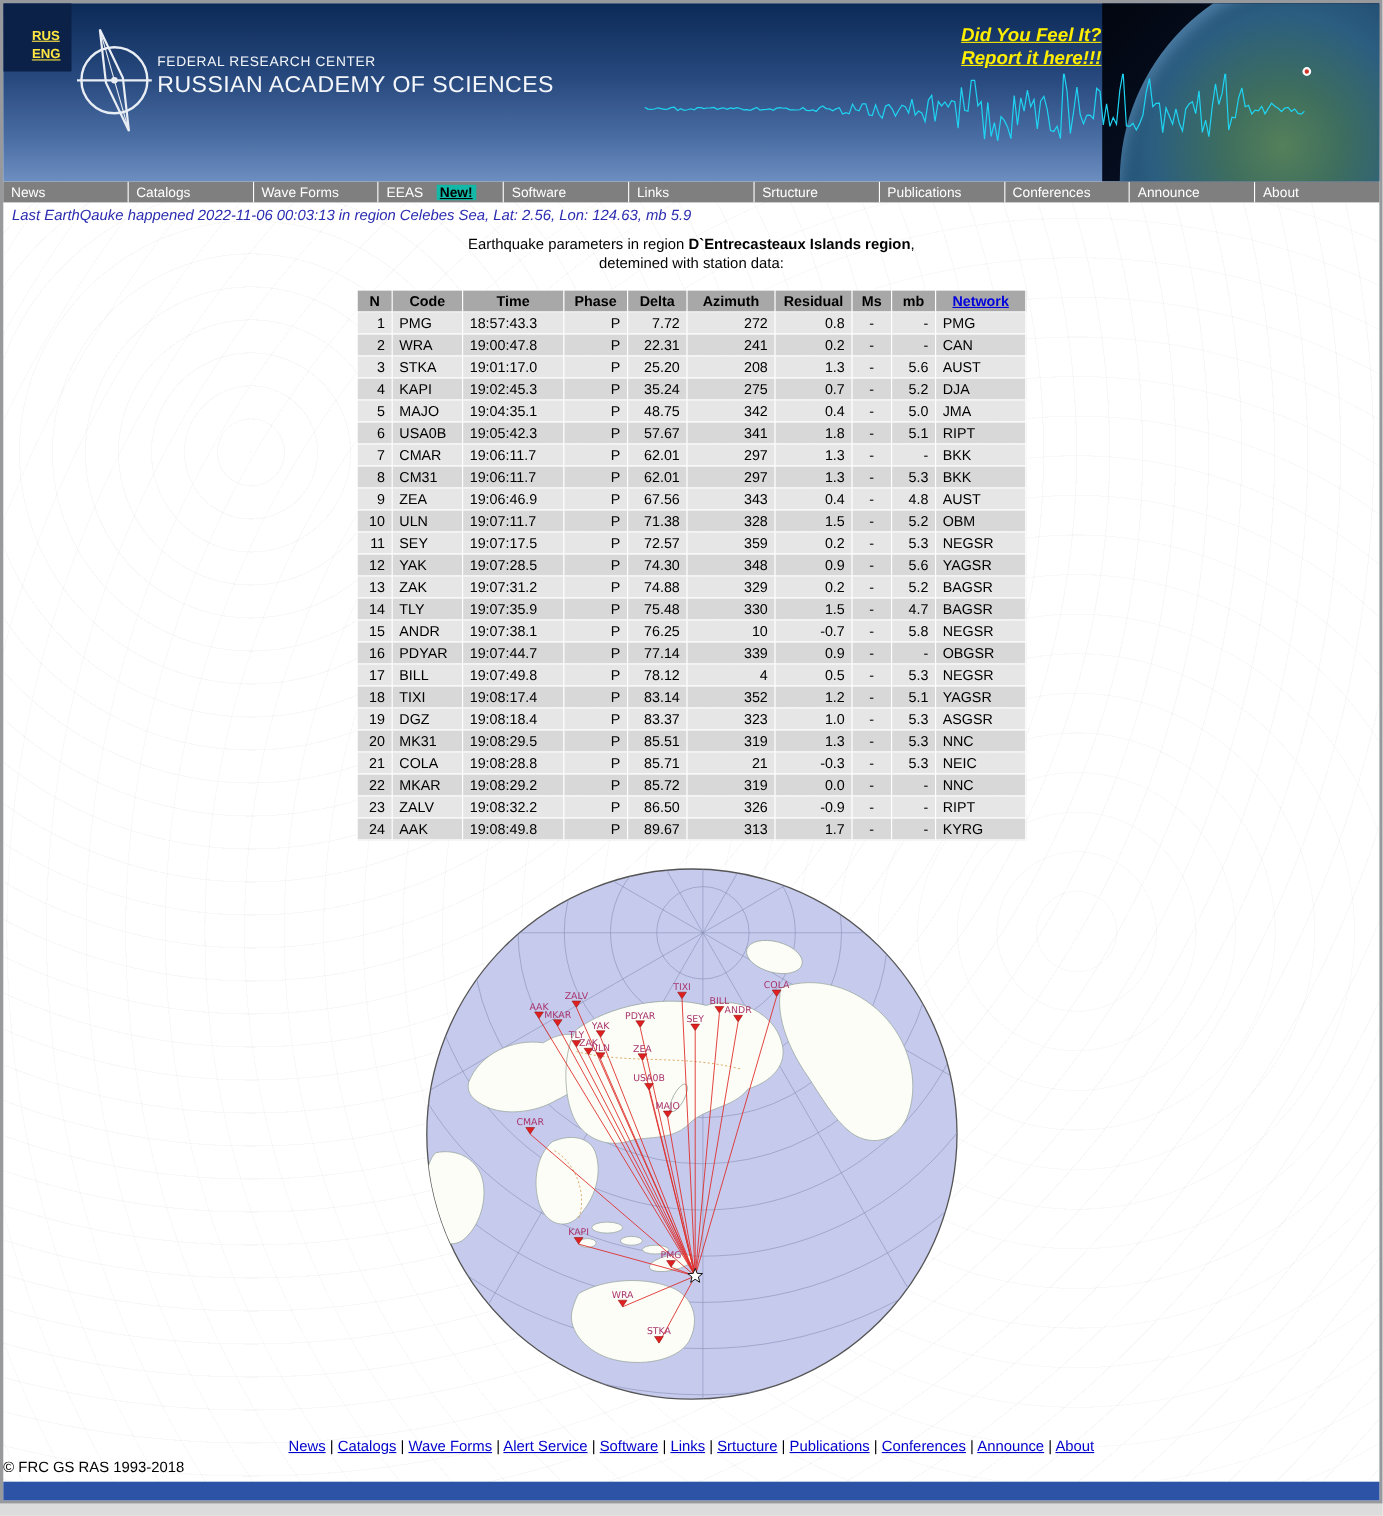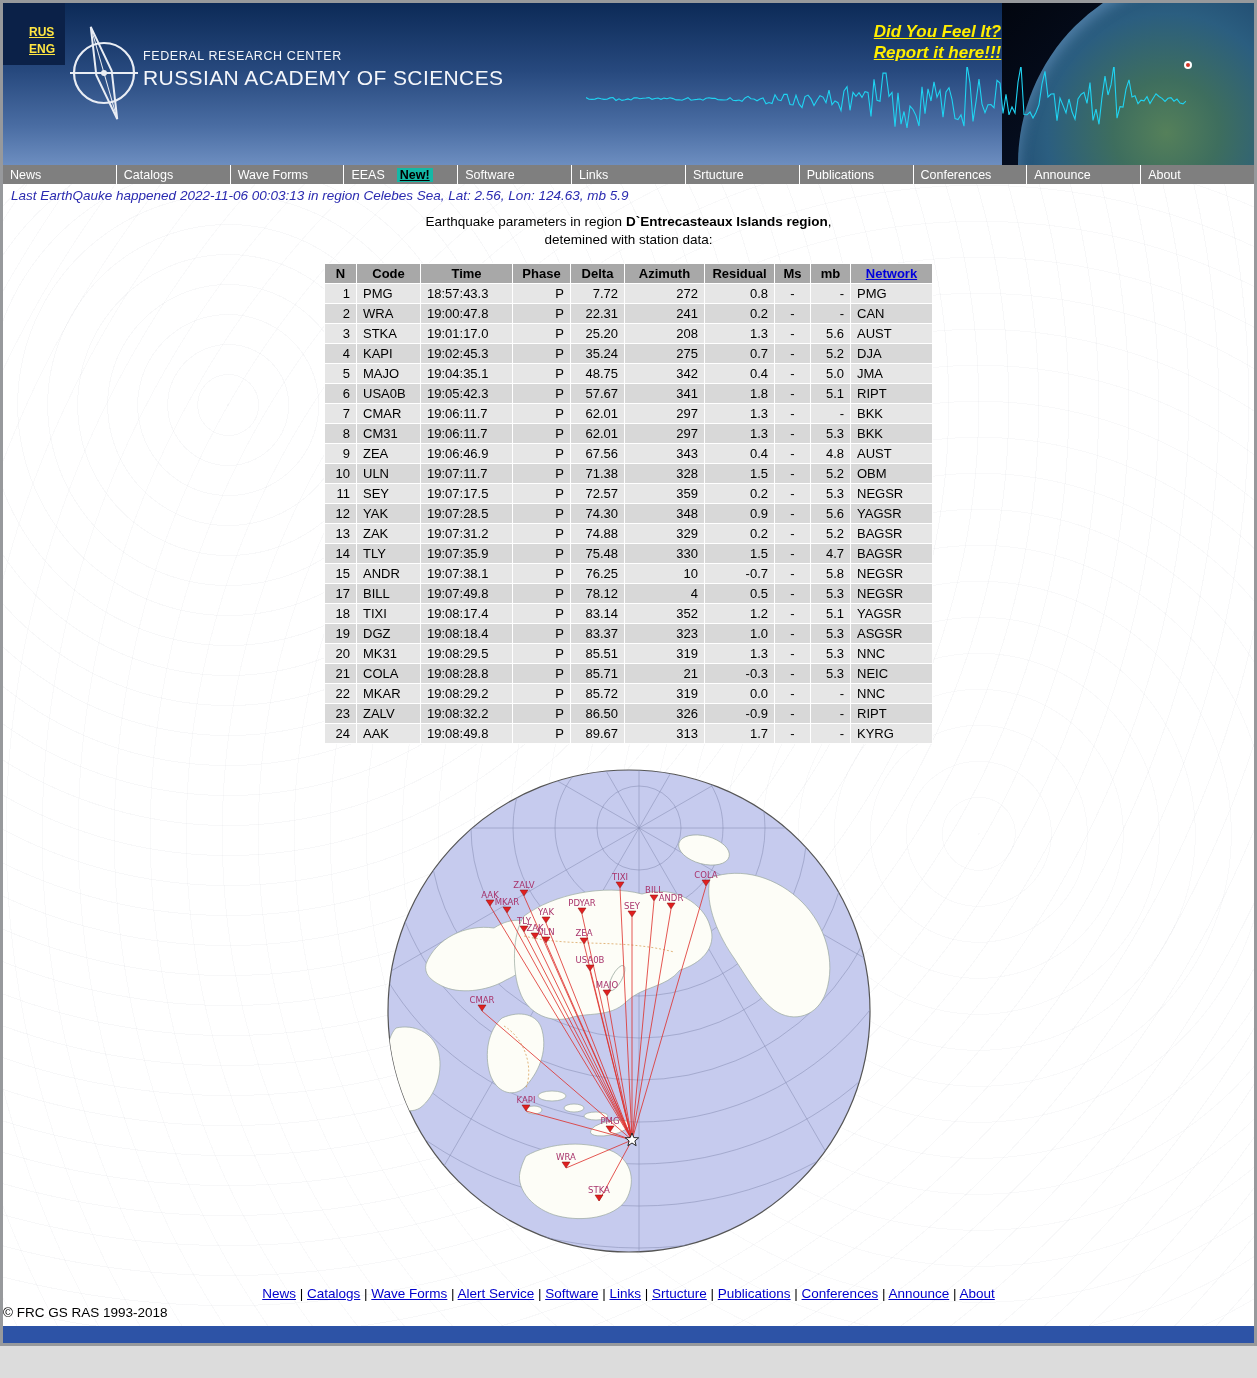--- a/index.html
+++ b/index.html
@@ -344,20 +344,32 @@
           <td class="col0">15</td>
           <td class="col1">ANDR</td>
           <td class="col2">19:07:38.1</td>
           <td class="col3">P</td>
           <td class="col4">76.25</td>
           <td class="col5">10</td>
           <td class="col6">-0.7</td>
           <td class="col7">-</td>
           <td class="col8">5.8</td>
           <td class="col9">NEGSR</td>
+        </tr>
+        <tr>
+          <td class="col0">16</td>
+          <td class="col1">PDYAR</td>
+          <td class="col2">19:07:44.7</td>
+          <td class="col3">P</td>
+          <td class="col4">77.14</td>
+          <td class="col5">339</td>
+          <td class="col6">0.9</td>
+          <td class="col7">-</td>
+          <td class="col8">-</td>
+          <td class="col9">OBGSR</td>
         </tr>
         <tr>
           <td class="col0">17</td>
           <td class="col1">BILL</td>
           <td class="col2">19:07:49.8</td>
           <td class="col3">P</td>
           <td class="col4">78.12</td>
           <td class="col5">4</td>
           <td class="col6">0.5</td>
           <td class="col7">-</td>

